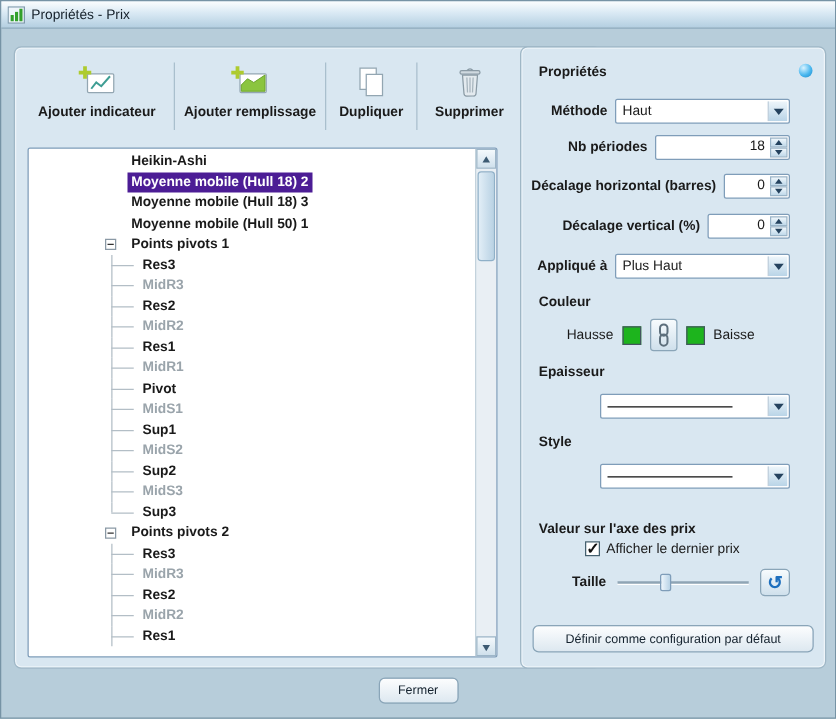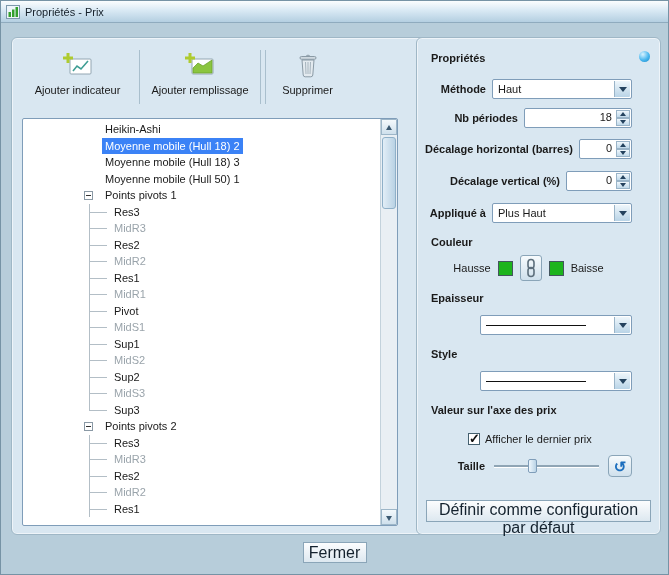--- a/index.html
+++ b/index.html
@@ -9,38 +9,38 @@
 
   
   .titlebar { position:absolute; left:0; top:0; right:0; height:22px;
     background:linear-gradient(#fbfdfe,#d9e9f4 45%,#b4cfe1);
     border-bottom:1px solid #8fabbe; display:flex; align-items:center; gap:5px; padding-left:5px; }
   .titlebar .ttext { font-size:11px; color:#15202a; }
 
   
   .panel { position:absolute; background:#d9e7f1; border:1px solid #9fb7c6; border-radius:6px;
     box-shadow:inset 0 0 0 1px rgba(255,255,255,.55); }
-  #left-panel  { left:10px;  top:36px; width:470px; height:498px; }
+  #left-panel  { left:10px;  top:36px; width:470px; height:498px;font-weight:bold; }
   #right-panel { left:415px; top:36px; width:245px; height:498px; }
 
   
   .toolbar { position:absolute; left:6px; top:8px; right:6px; height:66px; display:flex; }
   .tool { display:flex; flex-direction:column; align-items:center; gap:3px; padding-top:5px; cursor:default; }
   .tool .tb-label { font-size:11px; white-space:nowrap; }
   .w1{width:119px}.w2{width:116px}.w3{width:68px}.w4{width:79px}
   .tb-divider { width:1px; background:#a9bfcd; margin:4px 2px 8px 2px; }
 
   
   .tree-box { position:absolute; left:10px; top:80px; width:376px; height:408px;
     background:#fff; border:1px solid #7f9db9; overflow:hidden; border-radius:2px; }
   .tree-rows { position:absolute; left:0; top:2px; right:17px; }
   .trow { position:relative; height:16.5px; line-height:16.5px;margin-left:44px; }
   .trow .tl { position:absolute; left:35px; padding:0 3px; white-space:nowrap; }
   .trow.child .tl { left:44px; }
-  .trow.selected .tl { background:#3b82f6; color:#fff; }
+  .trow.selected .tl { background:#4c1d95; color:#fff; }
   .trow.muted .tl { color:#9aa4ab; }
   .trow.child::before { content:""; position:absolute; left:22px; top:8px; width:18px; border-top:1px solid #b3bec6; }
   .trow.child::after  { content:""; position:absolute; left:22px; top:0; height:16.5px; border-left:1px solid #b3bec6; }
   .trow.child.last::after { height:8px; }
   .expander { position:absolute; left:17px; top:4px; width:9px; height:9px; background:#fff; border:1px solid #8a99a5; }
   .expander::after { content:""; position:absolute; left:1px; right:1px; top:3px; border-top:1px solid #333; }
 
   
   .vscroll { position:absolute; top:0; right:0; bottom:0; width:17px; background:#e9eff4; border-left:1px solid #c3d2dc; }
   .sbtn { position:absolute; left:0; right:0; height:16px; background:linear-gradient(#f4f9fc,#cfe0ec); border:1px solid #9db6c8; }
@@ -89,32 +89,32 @@
 
   .slider { position:relative; width:105px; height:16px; }
   .slider .groove { position:absolute; left:0; right:0; top:7px; height:2px; background:#8fa5b5; box-shadow:0 1px 0 #fff; }
   .slider .thumb { position:absolute; left:34px; top:1px; width:9px; height:14px;
     background:linear-gradient(90deg,#eef6fc,#b9d3e6); border:1px solid #7f9db9; border-radius:2px; }
   .reset-btn { width:24px; height:22px; border:1px solid #8aa5b8; border-radius:4px;
     background:linear-gradient(#f7fbfd,#cfe0ec); color:#1d6fbe; font-size:15px; font-weight:bold;
     display:flex; align-items:center; justify-content:center; line-height:1; }
   .reset-btn::after { content:"↺"; }
 
-  button.std { font-family:"Liberation Sans",sans-serif; font-size:16px; color:#14222e;
-    border:1px solid #8aa5b8; border-radius:0; background:linear-gradient(#fcfdfe,#dde8f0); cursor:default; }
+  button.std { font-family:"Liberation Sans",sans-serif; font-size:10px; color:#14222e;
+    border:1px solid #8aa5b8; border-radius:5px; background:linear-gradient(#fcfdfe,#dde8f0); cursor:default; }
   .default-btn { position:absolute; left:9px; right:9px; top:462px; height:22px; }
   .close-btn { position:absolute; left:50%; transform:translateX(-50%); top:541px; width:64px; height:21px; }
 
   
   .r-methode{top:40px}.r-nb{top:69px}.r-dh{top:100px}.r-dv{top:132px}.r-app{top:164px}
   .t-couleur{top:198px}
   .r-swatches{top:216px; height:28px; justify-content:center; gap:7px;}
   .t-epaisseur{top:254px}.r-ep{top:276px}
   .t-style{top:310px}.r-style{top:332px}
-  .t-valeur{top:366px}
+  .t-valeur{top:379px}
   .r-check{top:390px; justify-content:flex-start; padding-left:43px; gap:5px;}
   .r-taille{top:416px; height:24px; gap:9px;}
 </style>
 </head>
 <body>
 
 <div id="app">
 
   <div class="titlebar">
     <svg width="14" height="14" viewBox="0 0 14 14">
@@ -150,20 +150,27 @@
           <g stroke="#aecb2f" stroke-width="3">
               <line x1="2" y1="7" x2="12" y2="7"></line>
               <line x1="7" y1="2" x2="7" y2="12"></line>
             </g>
         </svg>
         <span class="tb-label">Ajouter remplissage</span>
       </div>
 
       <div class="tb-divider"></div>
 
+      <div class="tool w3">
+        <svg width="30" height="30" viewBox="0 0 30 30">
+          <rect x="6" y="3.5" width="13" height="17" fill="#fff" stroke="#93a6b2"></rect>
+          <rect x="11" y="8.5" width="13" height="17" fill="#fff" stroke="#93a6b2"></rect>
+        </svg>
+        <span class="tb-label">Dupliquer</span>
+      </div>
 
       <div class="tb-divider"></div>
 
       <div class="tool w4">
         <svg width="26" height="30" viewBox="0 0 26 30">
           <path d="M7 9 h12 l-1.2 15 a2 2 0 0 1 -2 1.8 h-5.6 a2 2 0 0 1 -2 -1.8 z" fill="#e3eaef" stroke="#8a9aa5"></path>
           <rect x="5" y="5.5" width="16" height="2.8" rx="1.4" fill="#cfd9e0" stroke="#8a9aa5"></rect>
           <path d="M10.5 5.5 q2.5 -3 5 0" fill="none" stroke="#8a9aa5"></path>
           <g stroke="#a6b4bd">
               <line x1="10.5" y1="11" x2="11" y2="23"></line>

